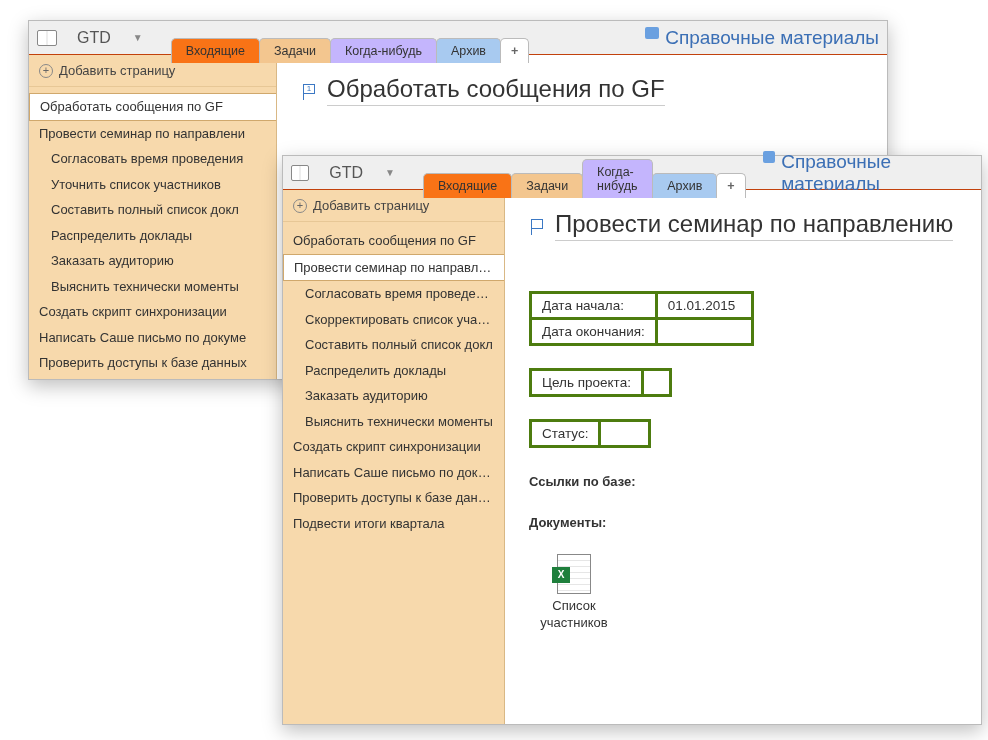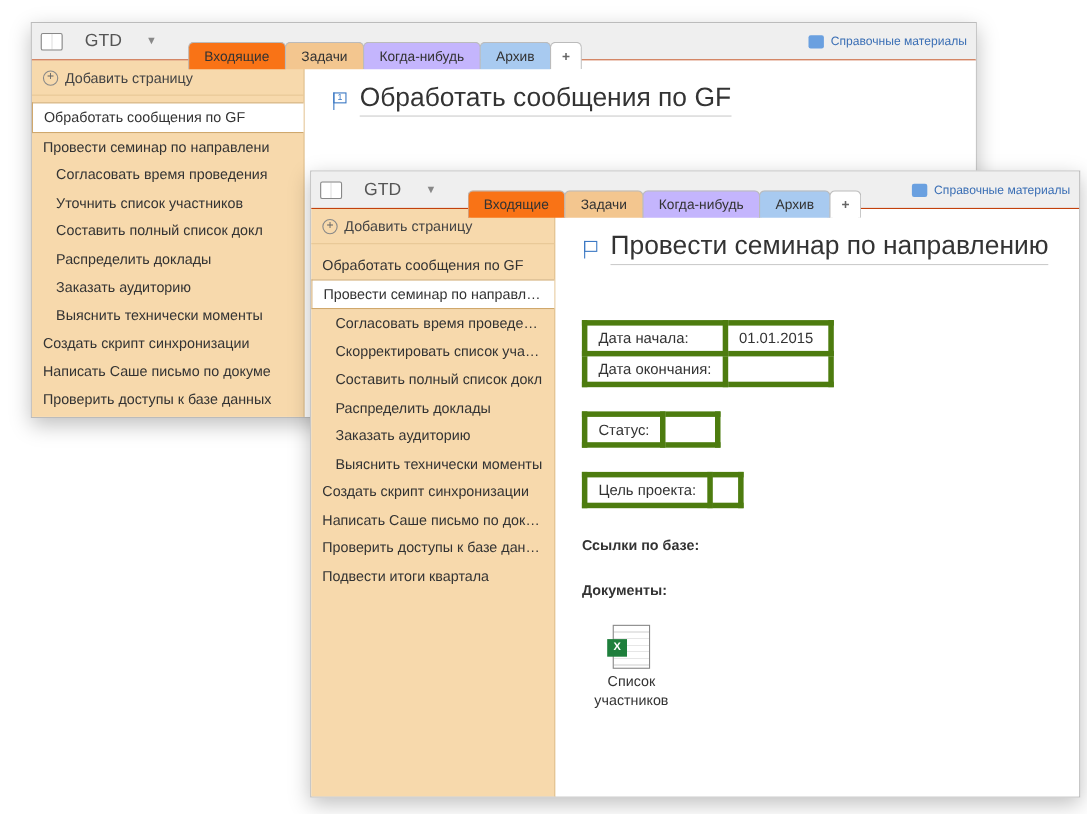--- a/index.html
+++ b/index.html
@@ -53,21 +53,21 @@
   .tab.blue   { background: #f97316; }
   .tab.orange { background: #f3c68f; }
   .tab.pink   { background: #c4b5fd; }
   .tab.blue2  { background: #a8caf0; }
   .tab.plus   { background: #fff; padding: 5px 10px; font-weight: bold; color: #666; }
   .tab.active { z-index: 2; margin-top: 26px; }
 
   .ref-link {
     margin-left: auto;
     display: flex; align-items: flex-start; gap: 6px;
-    color: #3b6fb5; font-size: 11px;
+    color: #3b6fb5; font-size: 19px;
   }
   .ref-icon { width: 14px; height: 12px; background: #6aa0e0; border-radius: 2px; }
 
   .body-area { display: flex; height: calc(100% - 34px); }
   .sidebar {
     width: 248px;
     background: #f7d9ac;
     border-right: 1px solid #d9b885;
     display: flex; flex-direction: column;
   }
@@ -116,21 +116,21 @@
     border-left: 1.5px solid #3b78c4;
   }
   .page-flag.num::before { content: "1"; font-size: 8px; color:#3b78c4; text-align:center; line-height:8px; }
   .page-title-text {
     font-size: 24px; font-weight: 300; color: #333;
     border-bottom: 1px solid #ccc; padding-bottom: 2px;
   }
 
   .field-table { border-collapse: collapse; margin-top: 50px; }
   .field-table td {
-    border: 5px solid #4d7c0f;
+    border: 3px solid #4d7c0f;
     padding: 4px 10px;
     font-size: 13.5px;
     min-width: 96px;
   }
   .field-row2 { margin-top: 22px; }
   .field-row3 { margin-top: 22px; }
 
   .links-block { margin-top: 26px; }
   .links-title { font-weight: bold; margin-bottom: 6px; }
   .links-list { list-style: disc; padding-left: 34px; }
@@ -252,34 +252,34 @@
           <td>Дата начала:</td>
           <td>01.01.2015</td>
         </tr>
         <tr>
           <td>Дата окончания:</td>
           <td></td>
         </tr>
       </tbody>
         </table>
 
+      <table class="field-table field-row2">
+        <tbody>
+            <tr>
+          <td>Цель проекта:</td>
+          <td style="min-width:28px"></td>
+        </tr>
+      </tbody>
+        </table>
+
       <table class="field-table field-row3">
         <tbody>
             <tr>
           <td style="min-width:60px">Статус:</td>
           <td style="min-width:50px"></td>
-        </tr>
-      </tbody>
-        </table>
-
-      <table class="field-table field-row2">
-        <tbody>
-            <tr>
-          <td>Цель проекта:</td>
-          <td style="min-width:28px"></td>
         </tr>
       </tbody>
         </table>
 
       <div class="links-block">
         <div class="links-title">Ссылки по базе:</div>
       </div>
 
       <div class="docs-block">
         <div class="docs-title">Документы:</div>

